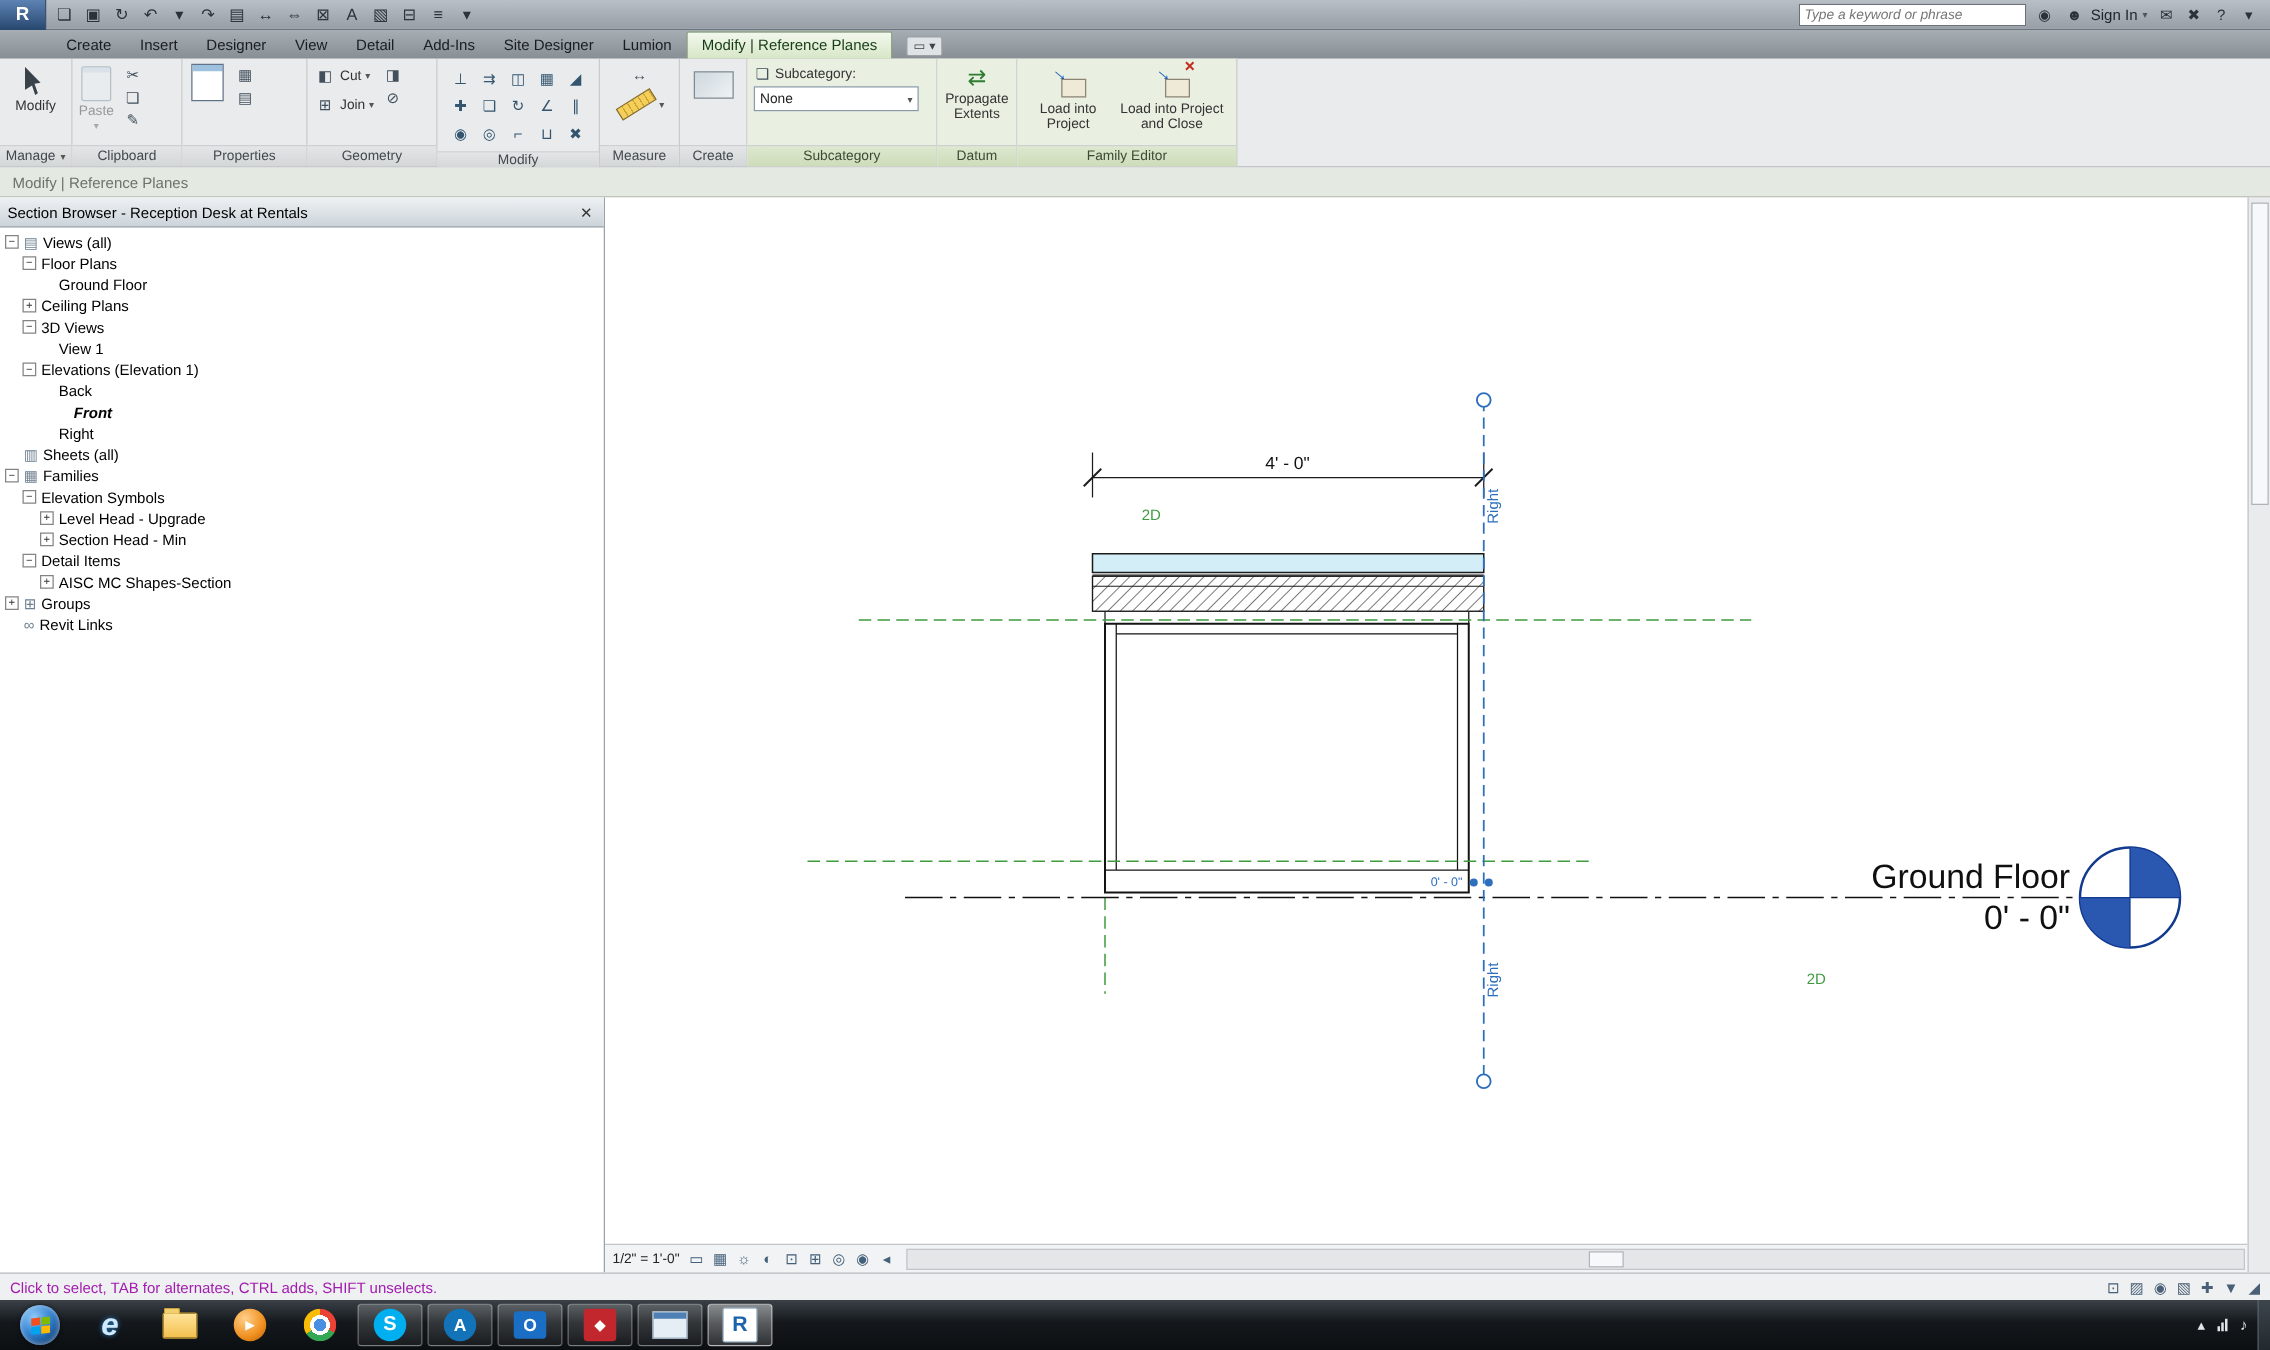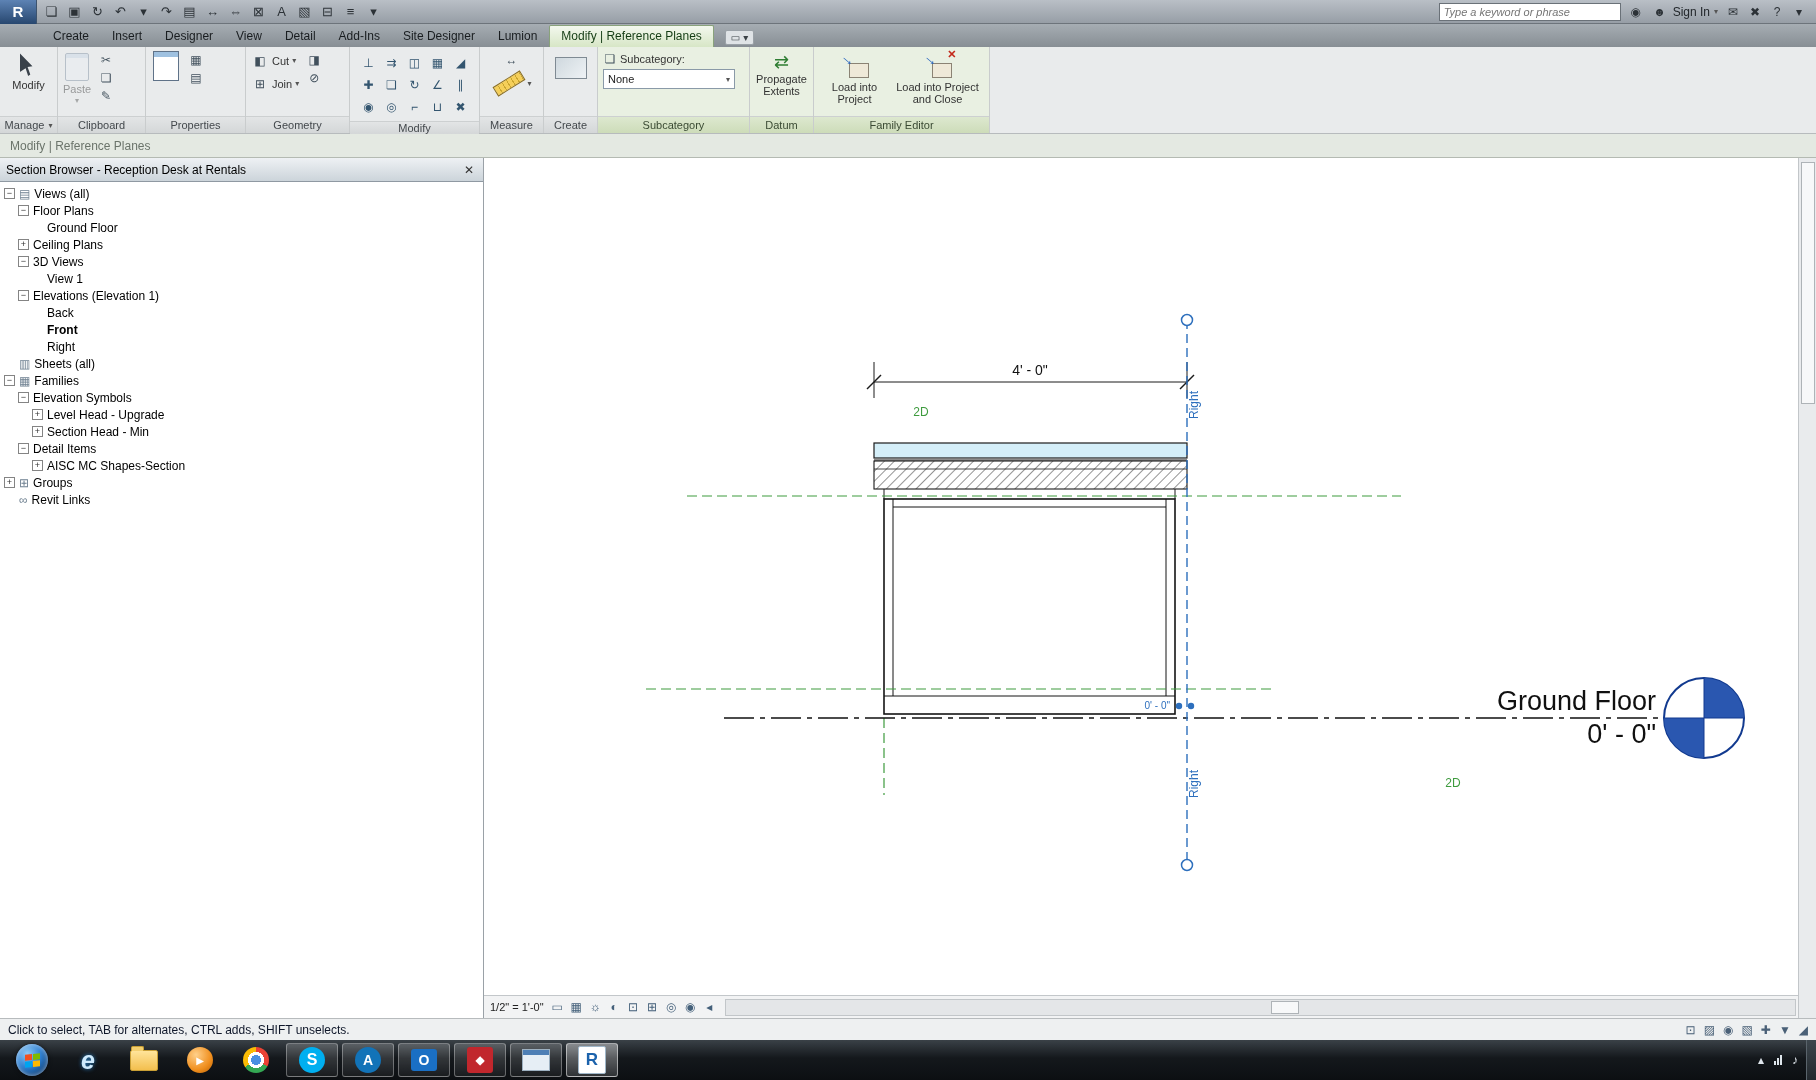--- a/index.html
+++ b/index.html
@@ -100,21 +100,21 @@
   .vbicon{font-size:12px;color:#44607a;width:17px;text-align:center}
   .hscroll{flex:1;height:15px;margin:0 2px;background:#e4e6e8;border:1px solid #c2c6c9;position:relative}
   .hthumb{position:absolute;left:51%;top:1px;width:26px;height:11px;background:#f7f8f9;border:1px solid #aeb3b7}
   .vscroll{position:absolute;left:1798px;top:158px;width:18px;height:860px;background:#e9ebed;
     border-left:1px solid #c2c6c9;box-sizing:border-box}
   .vthumb{position:absolute;left:2px;top:4px;width:12px;height:240px;background:#f7f8f9;border:1px solid #aeb3b7}
 
   
   .statusbar{position:absolute;left:0;top:1018px;width:1816px;height:22px;background:#eef0f1;
     border-top:1px solid #b7bbbd;display:flex;align-items:center;padding:0 8px;box-sizing:border-box}
-  .statushint{font-size:12px;color:#0f172a}
+  .statushint{font-size:12px;color:#a21caf}
   #stico{margin-left:auto;display:flex;align-items:center;gap:8px}
   .stic{font-size:12px;color:#4a6077}
 
   
   .taskbar{position:absolute;left:0;top:1040px;width:1816px;height:40px;
     background:linear-gradient(#3a4147,#14181c 45%,#0c0f12);display:flex;align-items:center;
     padding-left:6px;box-sizing:border-box;gap:4px}
   .ticon{width:52px;height:40px;display:flex;align-items:center;justify-content:center;flex:none}
   .ticon.open{background:linear-gradient(rgba(255,255,255,.20),rgba(255,255,255,.05));
     border:1px solid rgba(255,255,255,.32);border-radius:3px;height:34px;box-sizing:border-box}
@@ -419,21 +419,21 @@
         <span class="tlabel">View 1</span>
       </div>
       <div class="trow" style="padding-left: 18px;">
         <span class="tgl">−</span>
         <span class="tlabel">Elevations (Elevation 1)</span>
       </div>
       <div class="trow" style="padding-left: 32px;">
         <span class="tglsp"></span>
         <span class="tlabel">Back</span>
       </div>
-      <div class="trow" style="padding-left: 32px;">
+      <div class="trow" style="padding-left: 44px; font-style: italic;">
         <span class="tglsp"></span>
         <span class="tlabel sel">Front</span>
       </div>
       <div class="trow" style="padding-left: 32px;">
         <span class="tglsp"></span>
         <span class="tlabel">Right</span>
       </div>
       <div class="trow" style="padding-left: 4px;">
         <span class="tglsp"></span>
         <span class="ticn">▥</span>

